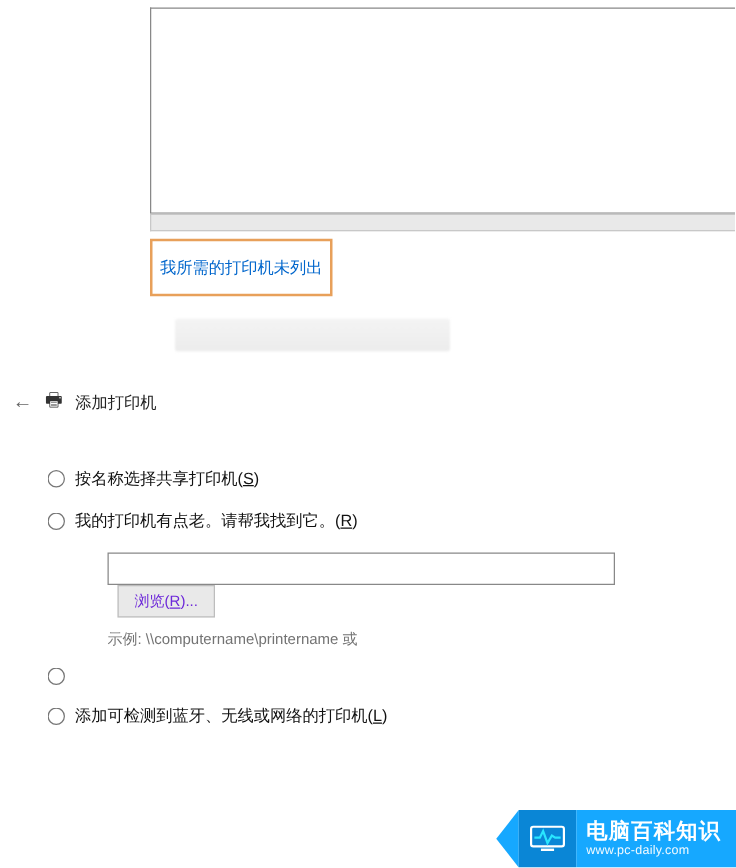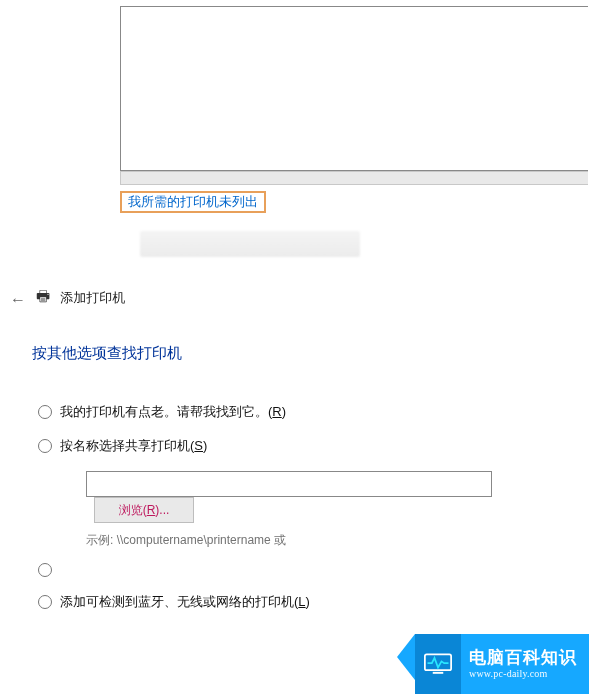--- a/index.html
+++ b/index.html
@@ -44,21 +44,21 @@
     border-right: none;
     margin-top: 0;
   }
   .not-listed-wrap {
     margin-top: 6px;
   }
   .not-listed-link {
     display: inline-block;
     color: #0066cc;
     font-size: 13px;
-    padding: 0 6px;
+    padding: 12px 6px;
     border: 2px solid #e8a05a;
     background: #fff;
     cursor: pointer;
   }
 
   .gray-blur {
     margin: 18px 0 0 140px;
     width: 220px;
     height: 26px;
     background: linear-gradient(#f4f4f4,#ececec);
@@ -120,44 +120,44 @@
   }
   .share-input {
     width: 406px;
     height: 26px;
     border: 1px solid #888;
     padding: 0 6px;
     font-size: 13px;
     vertical-align: middle;
   }
   .browse-btn {
-    width: 100px;
+    width: 78px;
     height: 26px;
     margin-left: 8px;
     background: #e9e9e9;
     border: 1px solid #bdbdbd;
-    color: #be185d;
+    color: #6d28d9;
     font-size: 12px;
     vertical-align: middle;
     cursor: default;
   }
   .example-text {
     color: #737373;
     font-size: 12px;
     margin-top: 8px;
     line-height: 1.5;
   }
 
   .watermark {
     position: absolute;
     right: 0;
     bottom: 0;
     display: flex;
     align-items: stretch;
-    height: 60px;
+    height: 46px;
     font-family: "Microsoft YaHei", sans-serif;
   }
   .wm-tail {
     width: 0; height: 0;
     border-top: 23px solid transparent;
     border-bottom: 23px solid transparent;
     border-right: 18px solid #16a8ff;
     align-self: stretch;
   }
   .wm-icon {
@@ -171,21 +171,21 @@
   .wm-text {
     background: #16a8ff;
     color: #fff;
     padding: 3px 12px 3px 8px;
     display: flex;
     flex-direction: column;
     justify-content: center;
     line-height: 1.15;
   }
   .wm-text .cn { font-size: 17px; font-weight: 700; letter-spacing: 1px; }
-  .wm-text .en { font-size: 10px; opacity: .95; letter-spacing: .2px; font-family: Liberation Serif, serif; }
+  .wm-text .en { font-size: 10px; opacity: .95; letter-spacing: .2px; }
 </style>
 </head>
 <body>
 
 <div class="top-panel">
   <div class="device-list"></div>
   <div class="device-list-scrollbar"></div>
   <div class="not-listed-wrap">
     <a class="not-listed-link">我所需的打印机未列出</a>
   </div>
@@ -193,35 +193,34 @@
 
 <div class="gray-blur"></div>
 
 <div class="second-panel">
   <div class="back-row">
     <span class="back-arrow" title="返回">←</span>
     <span class="printer-glyph">🖶</span>
     <span class="add-printer-title">添加打印机</span>
   </div>
 
-  <div class="subheading">按其他选项查找打印机</div>
 
   <div class="options">
+
+    <label class="opt-row">
+      <input type="radio" name="po" style="">
+      <span>
+        <span>按名称选择共享打印机(</span><span class="underline">S</span><span>)</span>
+      </span>
+    </label>
 
     <label class="opt-row">
       <input type="radio" name="po" style="">
       <span>
         <span>我的打印机有点老。请帮我找到它。(</span><span class="underline">R</span><span>)</span>
-      </span>
-    </label>
-
-    <label class="opt-row">
-      <input type="radio" name="po" style="">
-      <span>
-        <span>按名称选择共享打印机(</span><span class="underline">S</span><span>)</span>
       </span>
     </label>
 
     <div class="share-block">
       <input class="share-input" type="text" value="" style="">
       <button class="browse-btn" disabled="">
         <span>浏览(</span><span class="underline">R</span><span>)...</span>
       </button>
       <div class="example-text">
         <div>示例: \\computername\printername 或</div>

